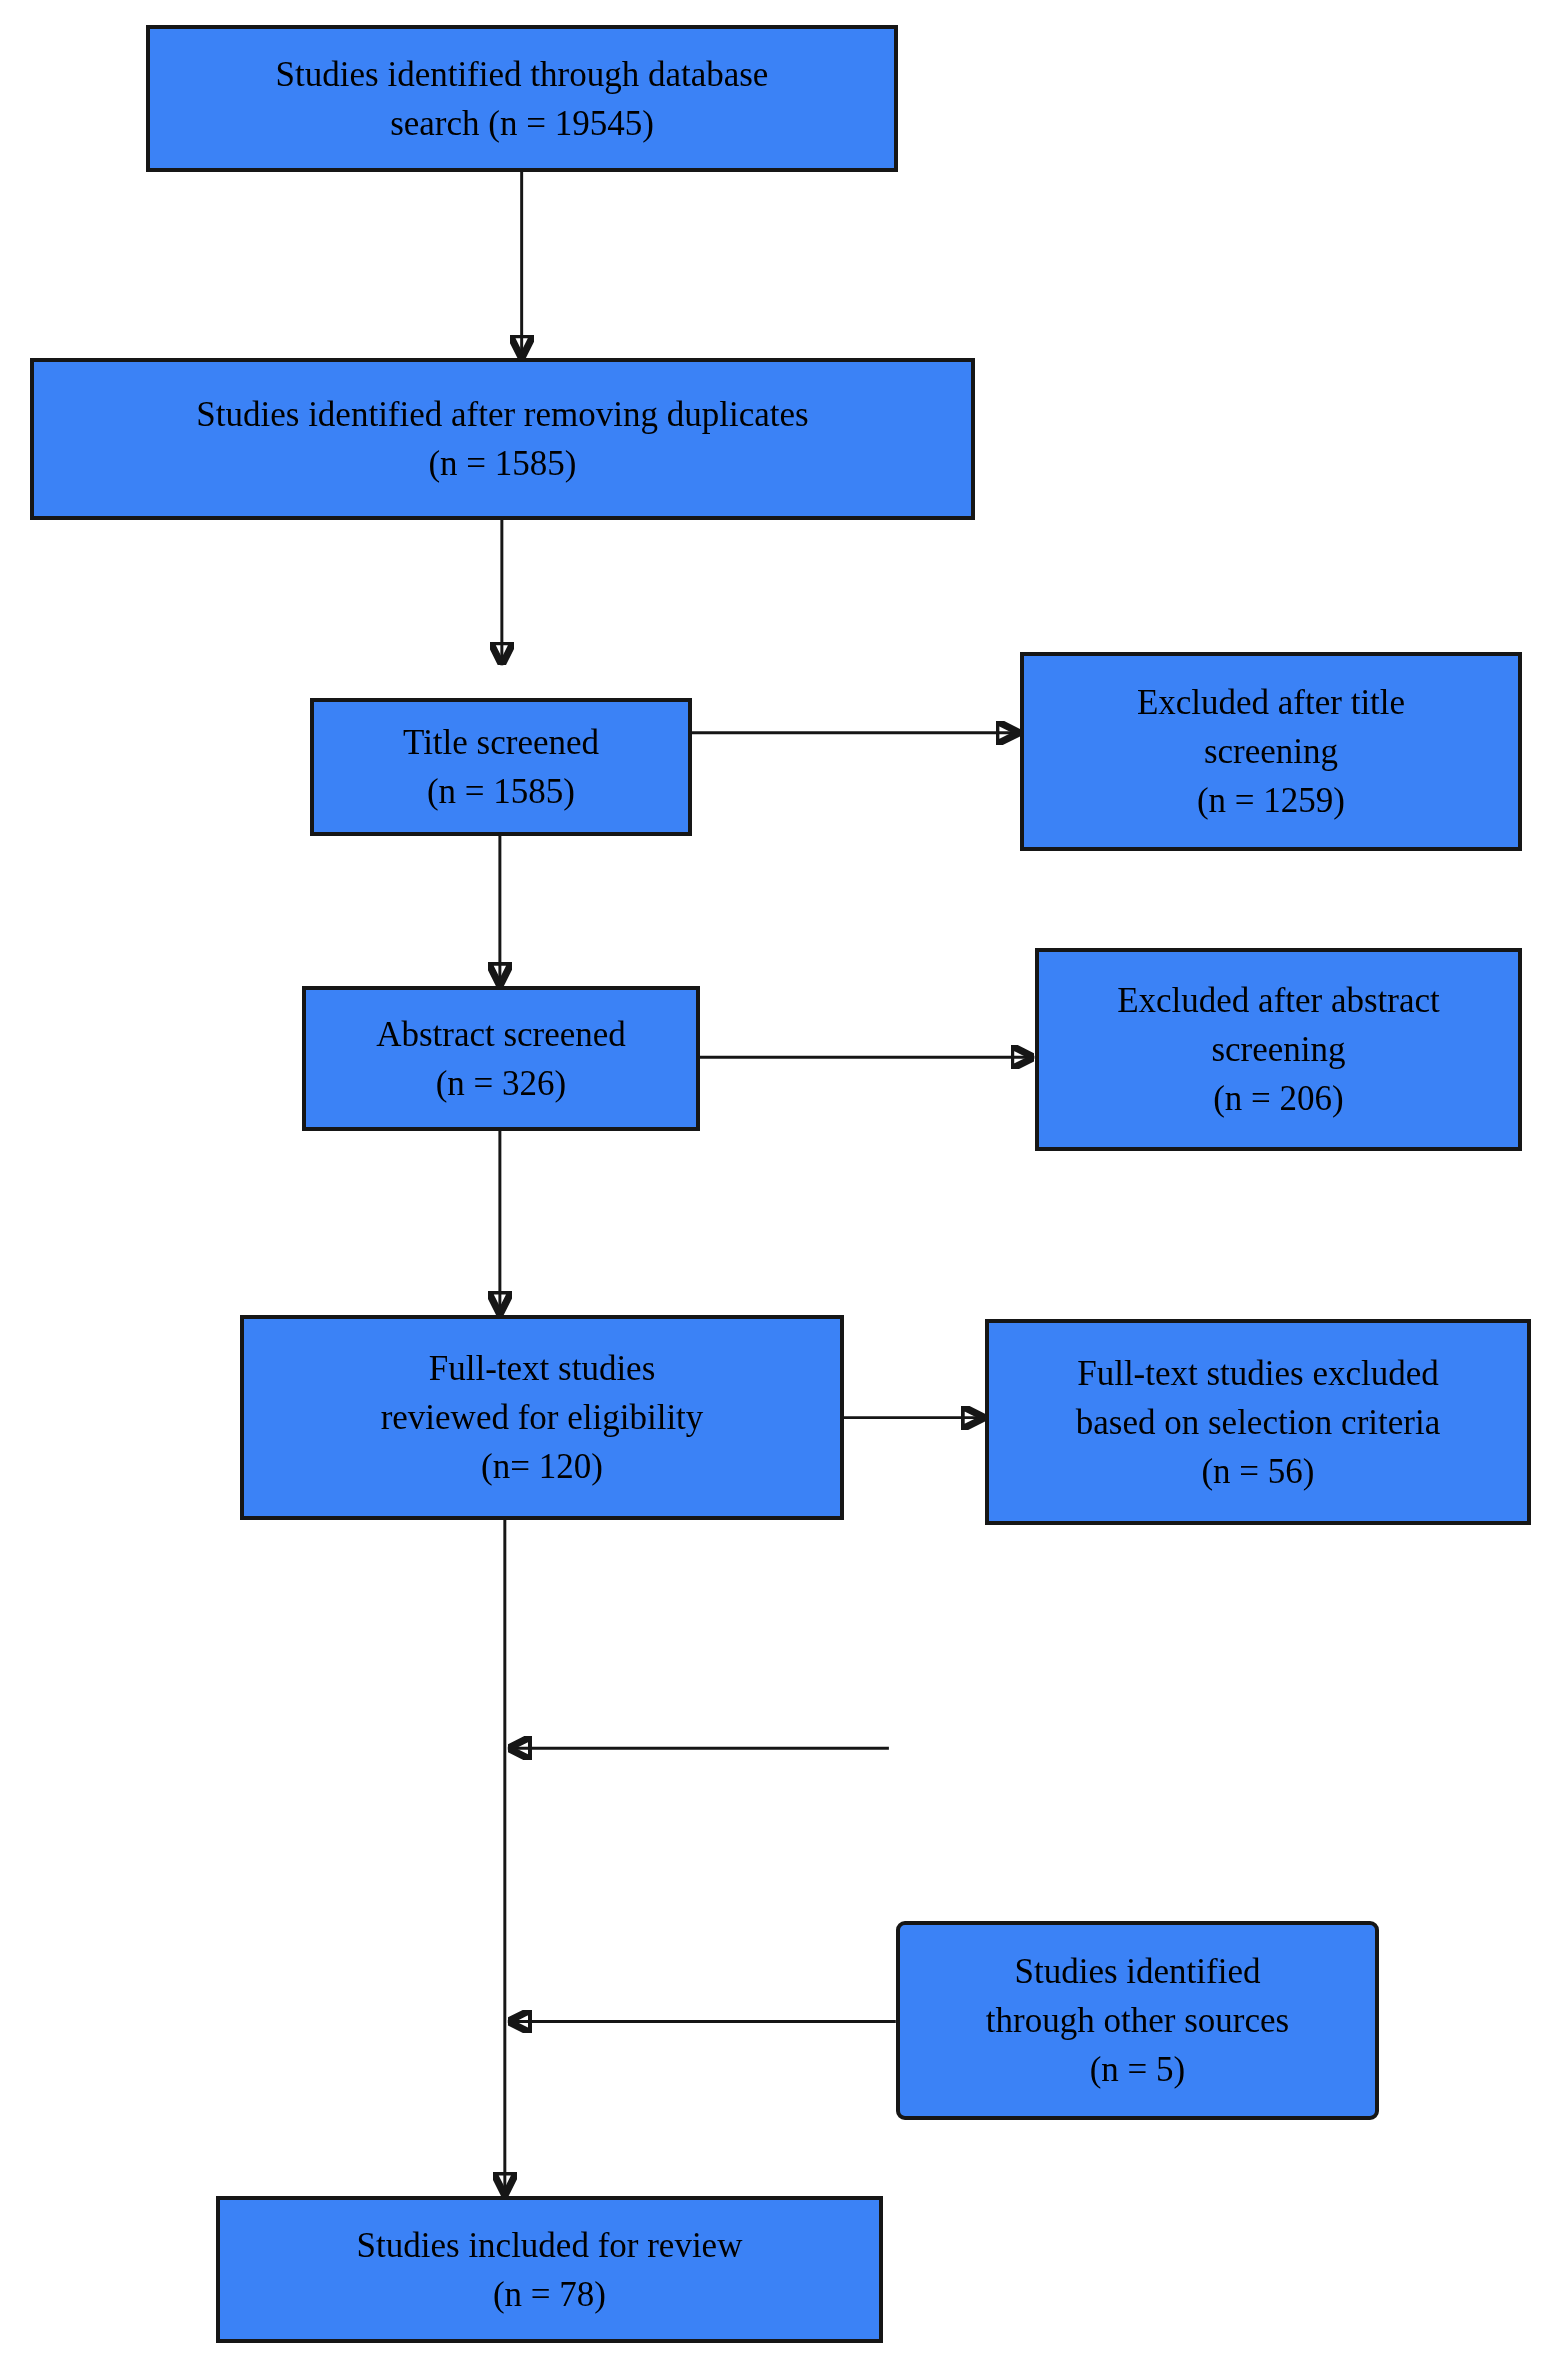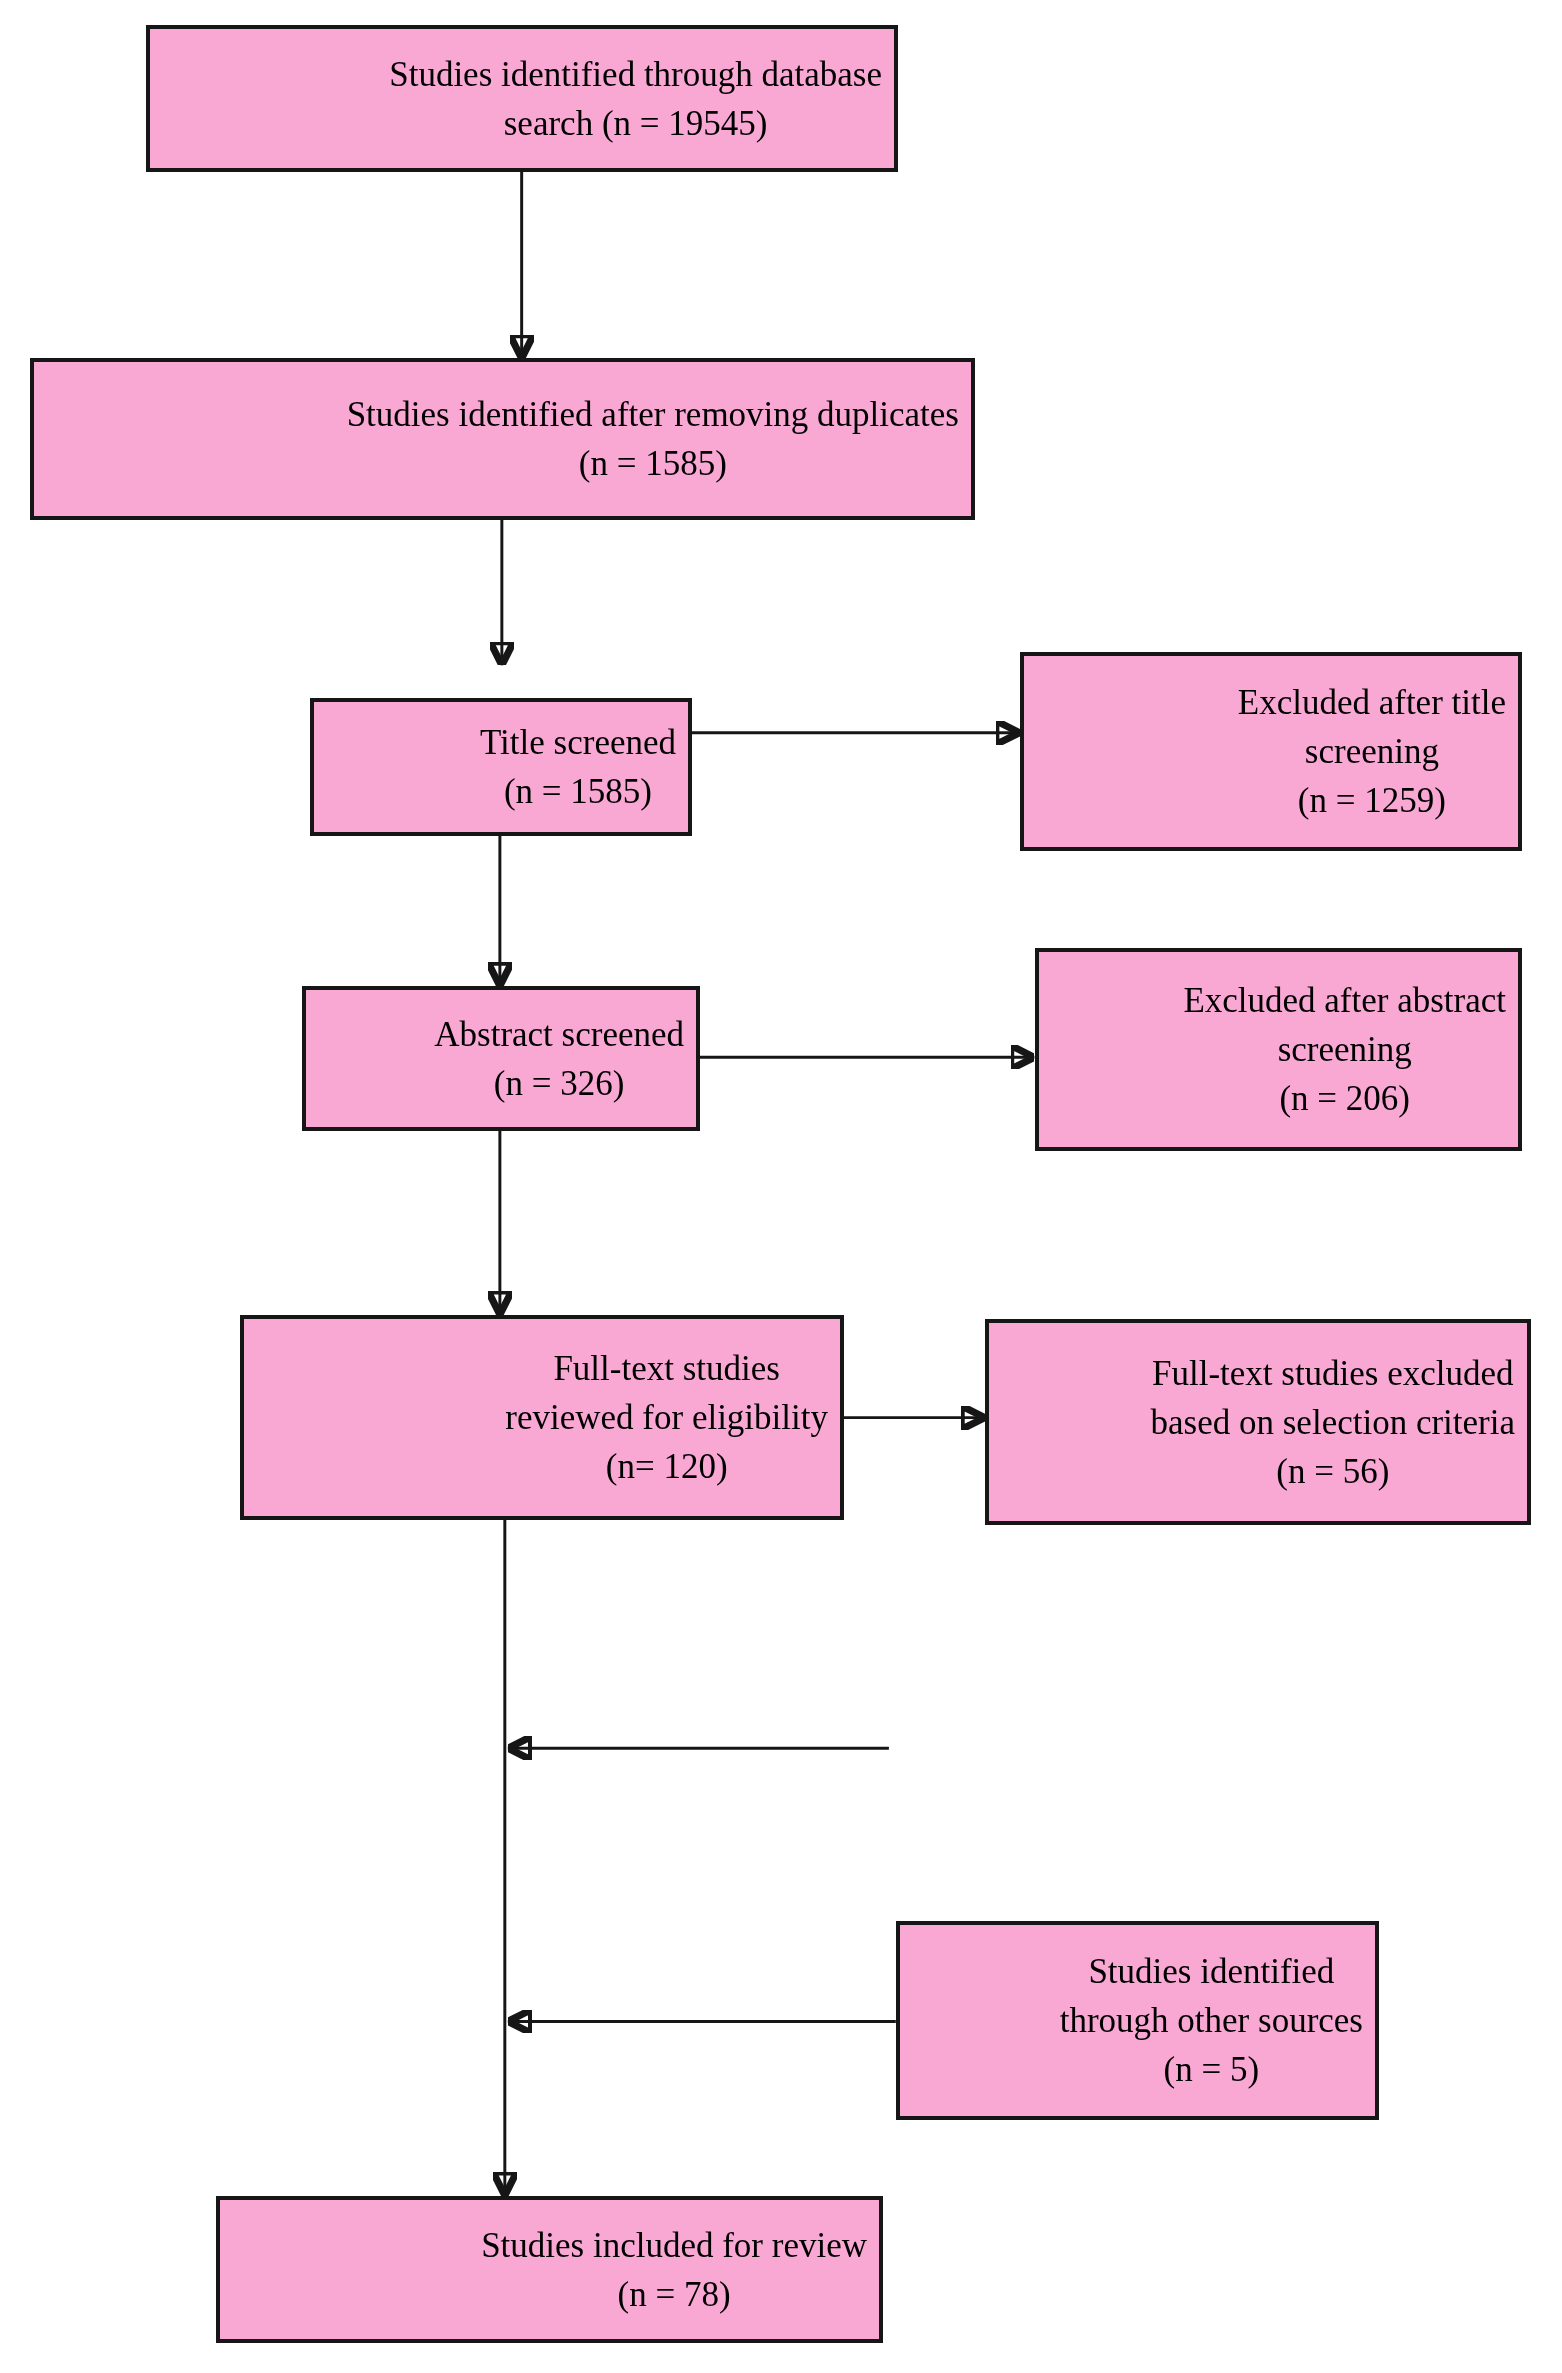--- a/index.html
+++ b/index.html
@@ -21,44 +21,44 @@
     width: 1562px;
     height: 2373px;
   }
   .connectors path {
     stroke: #161616;
     stroke-width: 3;
     fill: none;
   }
   .node {
     position: absolute;
-    background: #f9a8d4;
+    background: #3b82f6;
     border: 4px solid #161616;
     display: flex;
     align-items: center;
-    justify-content: flex-end;
+    justify-content: center;
     text-align: center;
   }
   .node-text {
     white-space: pre-line;
     font-size: 35px;
     line-height: 1.40;
     padding: 2px 12px;
   }
   
   .n-db       { left: 146px;  top: 25px;   width: 752px; height: 147px; }
   .n-dedup    { left: 30px;   top: 358px;  width: 945px; height: 162px; }
   .n-title    { left: 310px;  top: 698px;  width: 382px; height: 138px; }
   .n-ex-title { left: 1020px; top: 632px;  width: 502px; height: 199px; margin-top: 20px; }
   .n-abs      { left: 302px;  top: 986px;  width: 398px; height: 145px; }
   .n-ex-abs   { left: 1035px; top: 948px;  width: 487px; height: 203px; }
   .n-full     { left: 240px;  top: 1315px; width: 604px; height: 205px; }
   .n-ex-full  { left: 985px;  top: 1319px; width: 546px; height: 206px; }
   .n-ref      { left: 889px;  top: 1645px; width: 496px; height: 207px; }
-  .n-other    { left: 896px;  top: 1921px; width: 483px; height: 199px; }
+  .n-other    { left: 896px;  top: 1921px; width: 483px; height: 199px; border-radius: 9px; }
   .n-final    { left: 180px;  top: 2196px; width: 667px; height: 147px; margin-left: 36px; }
 </style>
 </head>
 <body>
 
 <div class="canvas">
 
   <svg class="connectors" viewBox="0 0 1578 2397" xmlns="http://www.w3.org/2000/svg">
     <defs>
       <marker id="arrow" viewBox="0 0 10 10" refX="10" refY="5" markerWidth="8" markerHeight="8" orient="auto-start-reverse">

